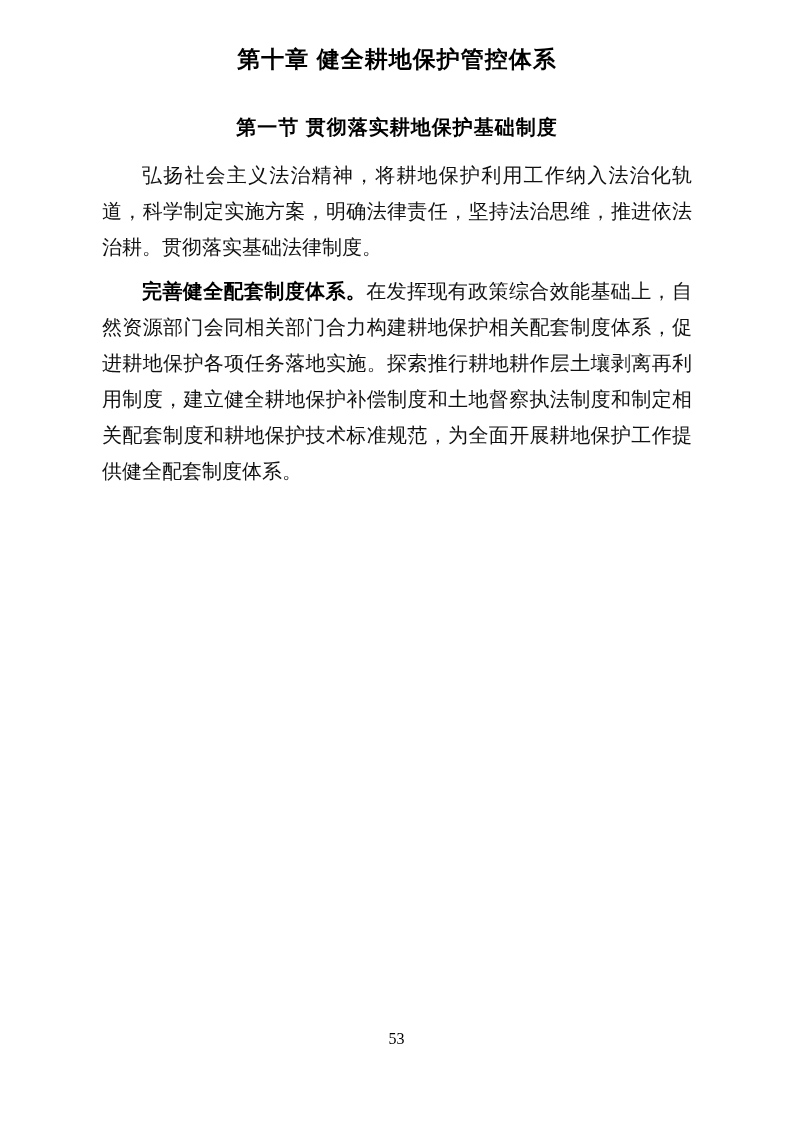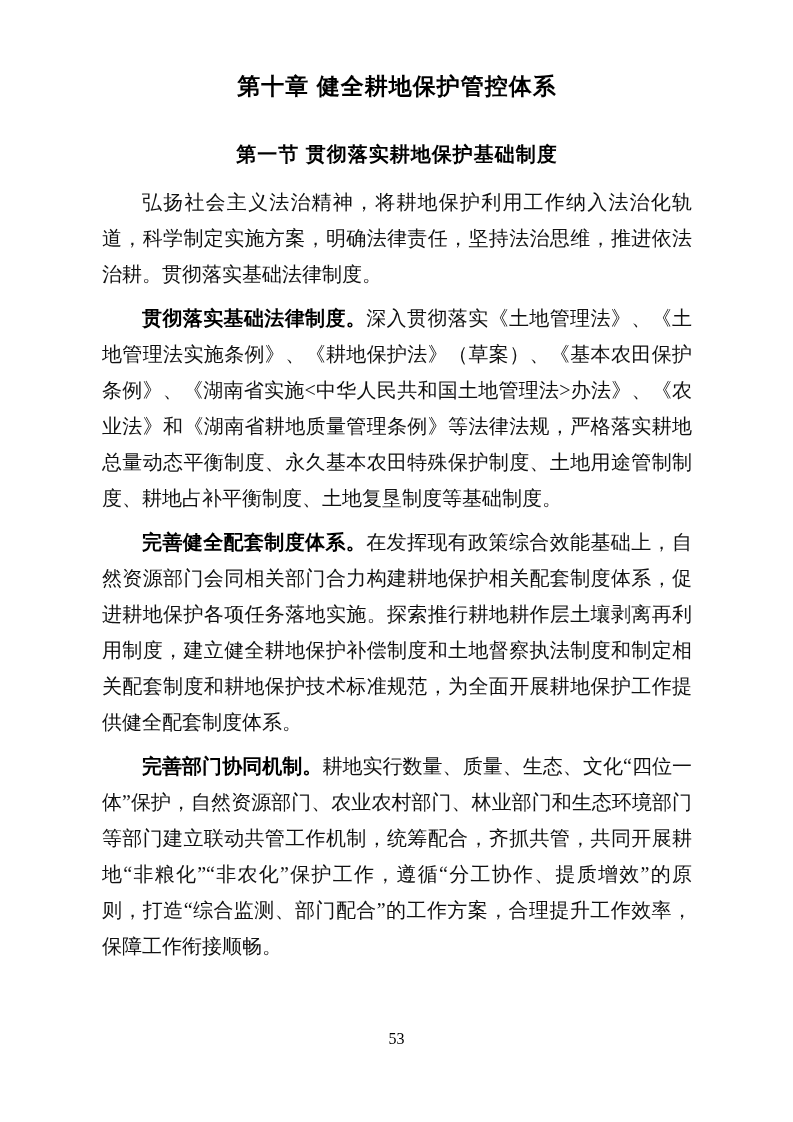--- a/index.html
+++ b/index.html
@@ -15,21 +15,21 @@
     overflow: hidden;
     color: #000000;
   }
   .content {
     position: absolute;
     left: 94px;
     top: 0;
     width: 606px;
   }
   .chapter-title {
-    margin: 70px 0 0 0;
+    margin: 43px 0 0 0;
     text-align: center;
     font-family: "Liberation Sans", "DejaVu Sans", sans-serif;
     font-weight: bold;
     font-size: 23px;
     line-height: 32px;
     letter-spacing: 1px;
     color: #000000;
   }
   .section-title {
     margin: 38px 0 0 0;
@@ -78,23 +78,21 @@
   <div class="content">
 
     <h1 class="chapter-title">第十章 健全耕地保护管控体系</h1>
 
     <h2 class="section-title">第一节 贯彻落实耕地保护基础制度</h2>
 
     <div class="body-text">
 
       <p><span class="lead"></span><span>弘扬社会主义法治精神，将耕地保护利用工作纳入法治化轨道，科学制定实施方案，明确法律责任，坚持法治思维，推进依法治耕。贯彻落实基础法律制度。</span></p>
 
-      <p><span class="lead">贯彻落实基础法律制度。</span><span>深入贯彻落实《土地管理法》、《土地管理法实施条例》、《耕地保护法》（草案）、《基本农田保护条例》、《湖南省实施&lt;中华人民共和国土地管理法&gt;办法》、《农业法》和《湖南省耕地质量管理条例》等法律法规，严格落实耕地总量动态平衡制度、永久基本农田特殊保护制度、土地用途管制制度、耕地占补平衡制度、土地复垦制度等基础制度。</span></p>
 
       <p><span class="lead">完善健全配套制度体系。</span><span>在发挥现有政策综合效能基础上，自然资源部门会同相关部门合力构建耕地保护相关配套制度体系，促进耕地保护各项任务落地实施。探索推行耕地耕作层土壤剥离再利用制度，建立健全耕地保护补偿制度和土地督察执法制度和制定相关配套制度和耕地保护技术标准规范，为全面开展耕地保护工作提供健全配套制度体系。</span></p>
 
-      <p><span class="lead">完善部门协同机制。</span><span>耕地实行数量、质量、生态、文化“四位一体”保护，自然资源部门、农业农村部门、林业部门和生态环境部门等部门建立联动共管工作机制，统筹配合，齐抓共管，共同开展耕地“非粮化”“非农化”保护工作，遵循“分工协作、提质增效”的原则，打造“综合监测、部门配合”的工作方案，合理提升工作效率，保障工作衔接顺畅。</span></p>
 
     </div>
   </div>
 
   <div class="page-number">53</div>
 </div>
 
 </body></html>

